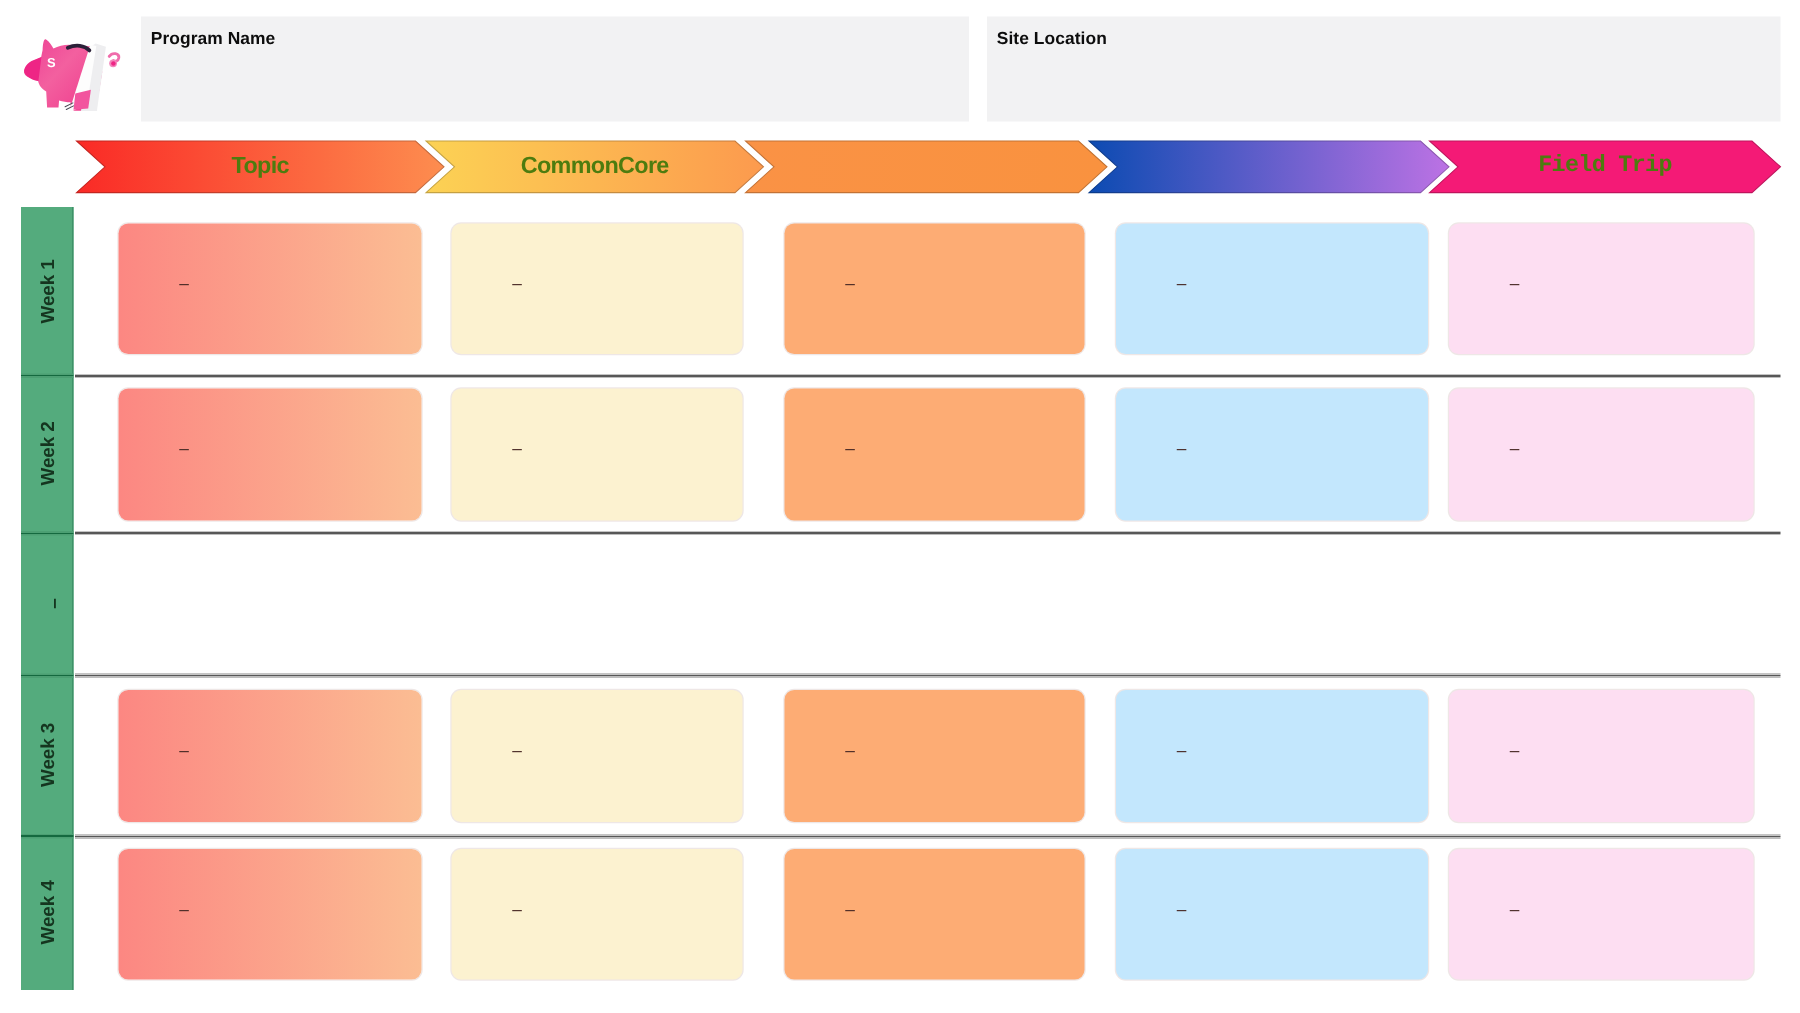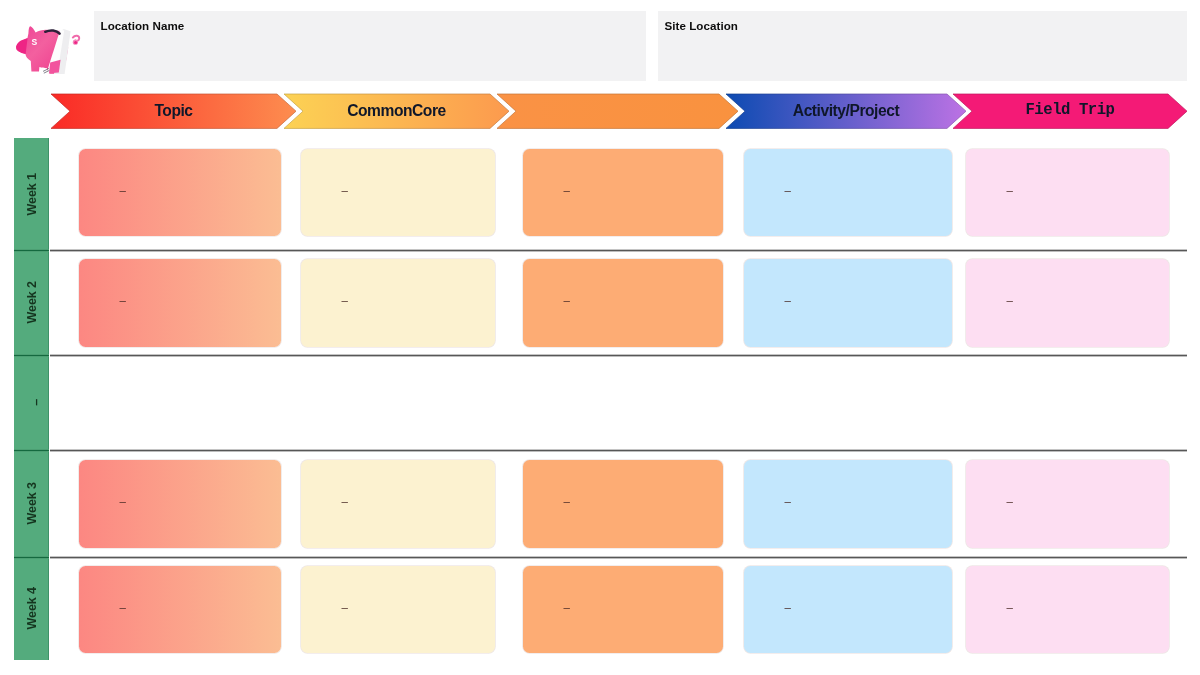--- a/index.html
+++ b/index.html
@@ -8,21 +8,21 @@
 
   
   #logo{position:absolute;left:14px;top:18px;width:76px;height:62px;}
   .field{position:absolute;background:#F2F2F3;}
   .field-label{position:absolute;left:6.5px;top:8.5px;font-size:11.6px;font-weight:bold;color:#0d0d0d;letter-spacing:0.05px;line-height:1;}
   #program-field{left:94px;top:11px;width:552px;height:70px;}
   #site-field{left:658px;top:11px;width:529px;height:70px;}
 
   
   #banner{position:absolute;left:0;top:0;width:1200px;height:675px;pointer-events:none;}
-  .banner-label{position:absolute;top:94px;height:35px;display:flex;align-items:center;justify-content:center;font-size:15.6px;font-weight:bold;color:#0f172a;letter-spacing:0;line-height:1;padding-bottom:2px;box-sizing:border-box;letter-spacing:-0.45px;}
+  .banner-label{position:absolute;top:94px;height:35px;display:flex;align-items:center;justify-content:center;font-size:15.6px;font-weight:bold;color:#4d7c0f;letter-spacing:0;line-height:1;padding-bottom:2px;box-sizing:border-box;letter-spacing:-0.45px;}
 
   
   .weekcol{position:absolute;left:14px;width:35px;background:#54AB7D;box-shadow:inset -1px 0 0 #3E9268;}
   .weeklabel{position:absolute;left:14px;width:35px;display:flex;align-items:center;justify-content:center;}
   .weeklabel span{transform:rotate(-90deg) translateY(0.8px);white-space:nowrap;font-size:12.6px;font-weight:bold;color:#15351f;letter-spacing:-0.1px;line-height:1;}
   .weeklabel.dashonly span{transform:rotate(-90deg) translateY(5.0px);}
   .rowline-green{position:absolute;left:14px;width:35px;height:3px;background:linear-gradient(180deg,#4C9F73 0px,#4C9F73 1px,#14693F 1px,#14693F 2px,#4C9F73 2px,#4C9F73 3px);}
   .rowline{position:absolute;left:50px;width:1137px;height:5px;background:linear-gradient(180deg,#ffffff 0px,#ffffff 1px,#c4c4c4 1px,#c4c4c4 2px,#575757 2px,#575757 3px,#bdbdbd 3px,#bdbdbd 4px,#ffffff 4px);}
   .cell{position:absolute;border-radius:6.5px;box-shadow:0 0 0 0.8px rgba(120,70,60,0.13);}
   .cell span{position:absolute;left:40.5px;top:50%;transform:translateY(-50%) translateY(-2.5px);font-size:11.5px;color:#4a2b26;line-height:1;}
@@ -66,21 +66,21 @@
 
       <path d="M36.2 44.4 L46.6 41.8 L44.8 54.4 L35.0 55.2 Z" fill="#F2549E"></path>
 
       <path d="M29.4 53.2 L34.6 50.6 M30.2 55.0 L35.0 52.6" fill="none" stroke="#4A4A56" stroke-width="0.7" stroke-linecap="round"></path>
 
       <text x="17.4" y="26.6" font-family="'Liberation Sans',sans-serif" font-size="8.6" font-weight="bold" fill="#ffffff">S</text>
     </svg>
   </div>
 
   <div class="field" id="program-field">
-    <div class="field-label">Location Name</div>
+    <div class="field-label">Program Name</div>
   </div>
   <div class="field" id="site-field">
     <div class="field-label">Site Location</div>
   </div>
 
   <svg id="banner" viewBox="0 0 1200 675">
       <defs>
         <linearGradient id="gb0" x1="0" y1="0" x2="1" y2="0">
           <stop offset="0" stop-color="#FA2A26"></stop>
           <stop offset="1" stop-color="#FD8D4F"></stop>
@@ -210,15 +210,14 @@
       </div>
       <div class="cell" style="left: 744px; width: 208px; top: 566px; height: 87px; background: rgb(195, 231, 253);">
         <span>–</span>
       </div>
       <div class="cell" style="left: 966px; width: 203px; top: 566px; height: 87px; background: rgb(253, 222, 242);">
         <span>–</span>
       </div>
     </div>
 <div class="banner-label" style="left: 51px; width: 245px;">Topic</div>
     <div class="banner-label" style="left: 284px; width: 225px;">CommonCore</div>
-    <div class="banner-label" style="left: 726px; width: 240px;">Activity/Project</div>
     <div class="banner-label" style="left: 953px; width: 234px; font-family: Liberation Mono, monospace;">Field Trip</div>
   </div>
 
 </body></html>

